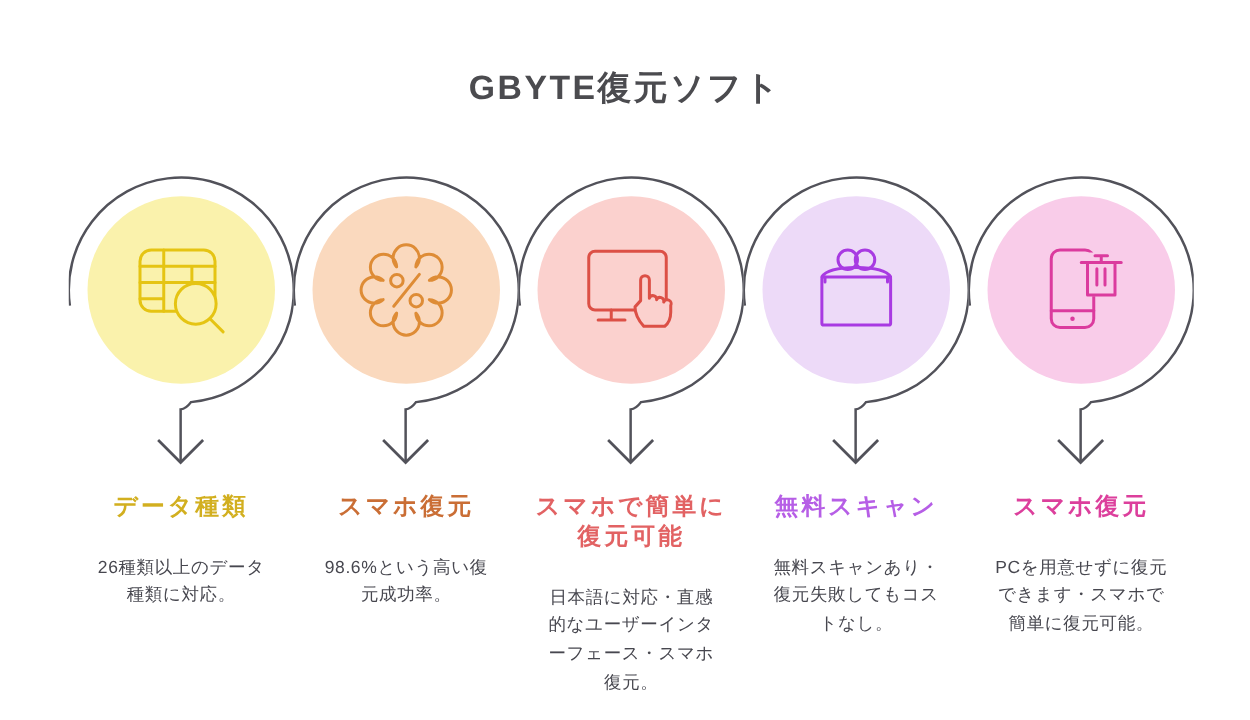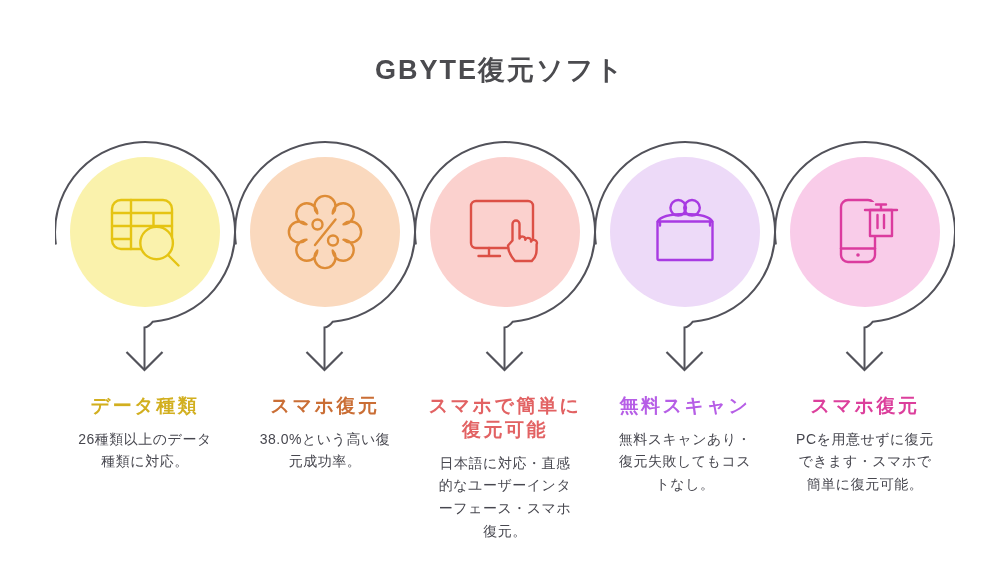--- a/index.html
+++ b/index.html
@@ -29,21 +29,21 @@
   }
   .icon .maskfill{fill:var(--fill);}
   .icon .nostroke{stroke:none;}
   .icon .dotfill{fill:var(--stroke);stroke:none;}
   h2.heading{
     margin:2px 0 0 0;max-width:172px;
     font-size:19px;font-weight:700;letter-spacing:2.5px;line-height:1.25;
     color:var(--heading);
   }
   p.desc{
-    margin:10px 0 0 0;width:142px;
+    margin:24px 0 0 0;width:142px;
     font-size:14px;line-height:1.62;letter-spacing:0.5px;color:#47474f;
     word-break:break-all;
   }
 </style>
 </head>
 <body>
 
 <div class="page">
   <h1 class="title">GBYTE復元ソフト</h1>
 
@@ -71,21 +71,21 @@
         <path class="ring" d="M 0.9 104.5 A 90 90 0 1 1 97.8 181.7 C 95 185.5 92.5 187.2 89.5 187.5 L 89.5 229.5"></path>
         <path class="arrowhead" d="M 71.5 212 L 89.5 230 L 107.5 212"></path>
         <g class="icon" transform="translate(54,56)">
           <path d="M 54.5 43.7 A 10.5 10.5 0 1 1 43.7 54.5 A 10.5 10.5 0 1 1 28.3 54.5 A 10.5 10.5 0 1 1 17.5 43.7 A 10.5 10.5 0 1 1 17.5 28.3 A 10.5 10.5 0 1 1 28.3 17.5 A 10.5 10.5 0 1 1 43.7 17.5 A 10.5 10.5 0 1 1 54.5 28.3 A 10.5 10.5 0 1 1 54.5 43.7 Z"></path>
           <circle cx="28.5" cy="28.5" r="5"></circle>
           <circle cx="44" cy="44.5" r="5"></circle>
           <path d="M 46.5 23.5 L 26 49"></path>
         </g>
       </svg>
       <h2 class="heading">スマホ復元</h2>
-      <p class="desc">38.0%という高い復元成功率。</p>
+      <p class="desc">98.6%という高い復元成功率。</p>
     </div>
 
     <div class="item" style="--fill: #fbd1ce; --stroke: #dc5046; --heading: #e26263;">
       <svg class="deco" viewBox="0 0 180 252">
         <circle class="bubble" cx="90" cy="92" r="75"></circle>
         <path class="ring" d="M 0.9 104.5 A 90 90 0 1 1 97.8 181.7 C 95 185.5 92.5 187.2 89.5 187.5 L 89.5 229.5"></path>
         <path class="arrowhead" d="M 71.5 212 L 89.5 230 L 107.5 212"></path>
         <g class="icon" transform="translate(54,56)">
           <rect x="2" y="5" width="62" height="47" rx="5"></rect>
           <path d="M 20 52 V 59 M 9.5 60 H 31"></path>

